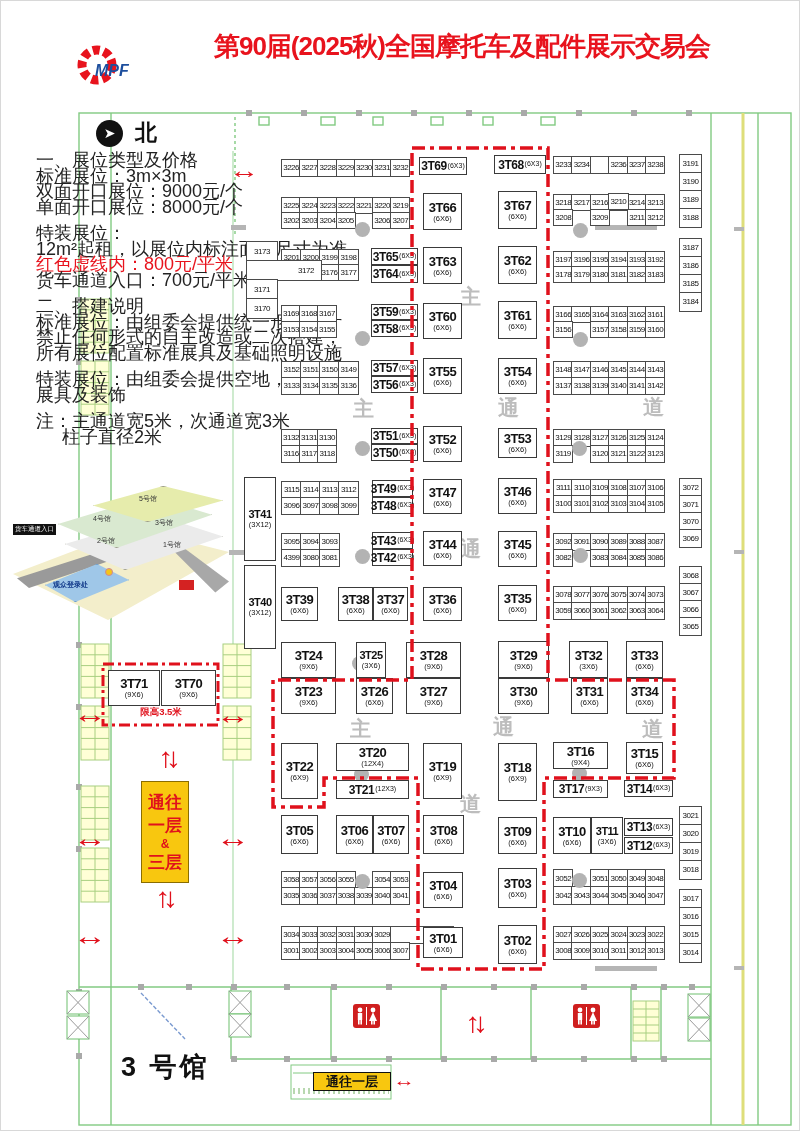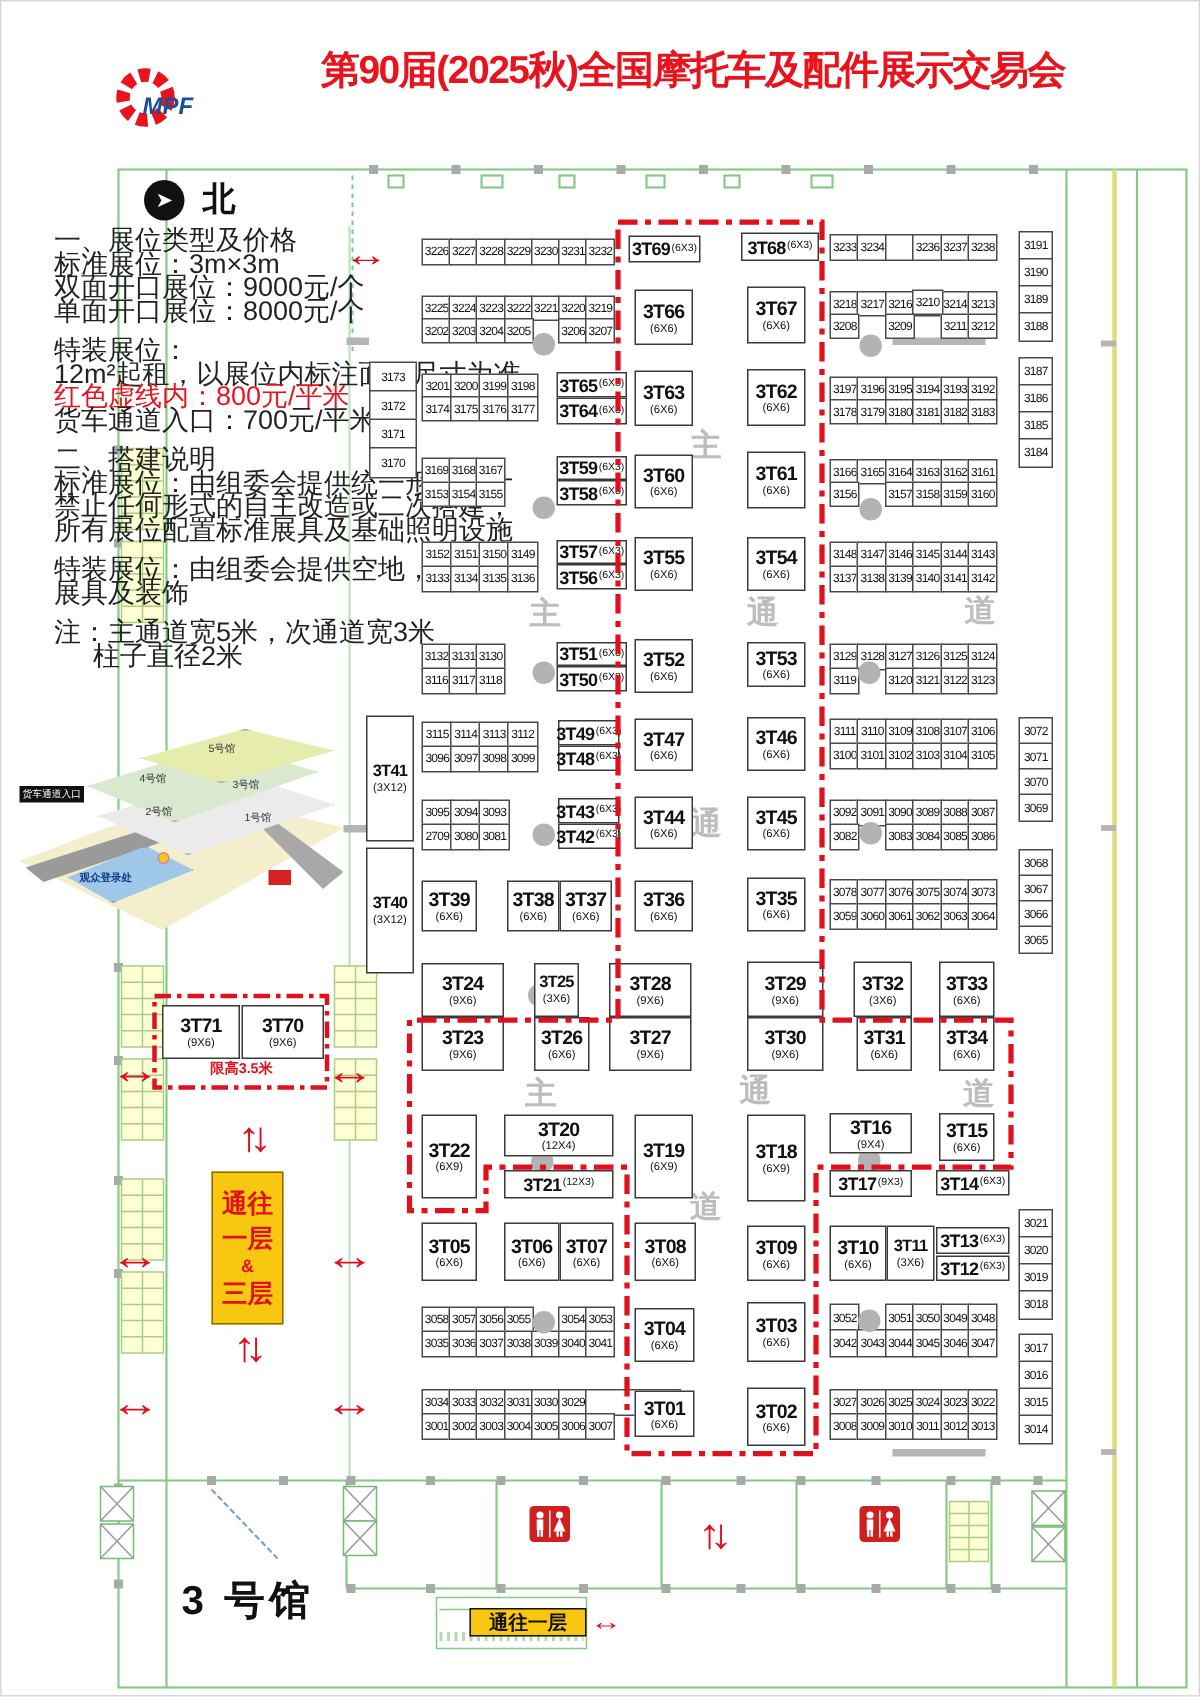--- a/index.html
+++ b/index.html
@@ -745,21 +745,21 @@
     <div class="cell" style="left: 644px; top: 478px; width: 18.4px; height: 16px; line-height: 16px;">3106</div>
     <div class="cell" style="left: 552px; top: 494px; width: 18.4px; height: 16px; line-height: 16px;">3100</div>
     <div class="cell" style="left: 570.4px; top: 494px; width: 18.4px; height: 16px; line-height: 16px;">3101</div>
     <div class="cell" style="left: 588.8px; top: 494px; width: 18.4px; height: 16px; line-height: 16px;">3102</div>
     <div class="cell" style="left: 607.2px; top: 494px; width: 18.4px; height: 16px; line-height: 16px;">3103</div>
     <div class="cell" style="left: 625.6px; top: 494px; width: 18.4px; height: 16px; line-height: 16px;">3104</div>
     <div class="cell" style="left: 644px; top: 494px; width: 18.4px; height: 16px; line-height: 16px;">3105</div>
     <div class="cell" style="left: 280px; top: 532px; width: 19px; height: 16px; line-height: 16px;">3095</div>
     <div class="cell" style="left: 299px; top: 532px; width: 19px; height: 16px; line-height: 16px;">3094</div>
     <div class="cell" style="left: 318px; top: 532px; width: 19px; height: 16px; line-height: 16px;">3093</div>
-    <div class="cell" style="left: 280px; top: 548px; width: 19px; height: 16px; line-height: 16px;">2709</div>
+    <div class="cell" style="left: 280px; top: 548px; width: 19px; height: 16px; line-height: 16px;">4399</div>
     <div class="cell" style="left: 299px; top: 548px; width: 19px; height: 16px; line-height: 16px;">3080</div>
     <div class="cell" style="left: 318px; top: 548px; width: 19px; height: 16px; line-height: 16px;">3081</div>
     <div class="cell" style="left: 552px; top: 532px; width: 18.4px; height: 16px; line-height: 16px;">3092</div>
     <div class="cell" style="left: 570.4px; top: 532px; width: 18.4px; height: 16px; line-height: 16px;">3091</div>
     <div class="cell" style="left: 588.8px; top: 532px; width: 18.4px; height: 16px; line-height: 16px;">3090</div>
     <div class="cell" style="left: 607.2px; top: 532px; width: 18.4px; height: 16px; line-height: 16px;">3089</div>
     <div class="cell" style="left: 625.6px; top: 532px; width: 18.4px; height: 16px; line-height: 16px;">3088</div>
     <div class="cell" style="left: 644px; top: 532px; width: 18.4px; height: 16px; line-height: 16px;">3087</div>
     <div class="cell" style="left: 552px; top: 548px; width: 18.4px; height: 16px; line-height: 16px;">3082</div>
     <div class="cell" style="left: 588.8px; top: 548px; width: 18.4px; height: 16px; line-height: 16px;">3083</div>
@@ -822,21 +822,21 @@
     <div class="cell" style="left: 607.2px; top: 925px; width: 18.4px; height: 16px; line-height: 16px;">3024</div>
     <div class="cell" style="left: 625.6px; top: 925px; width: 18.4px; height: 16px; line-height: 16px;">3023</div>
     <div class="cell" style="left: 644px; top: 925px; width: 18.4px; height: 16px; line-height: 16px;">3022</div>
     <div class="cell" style="left: 552px; top: 941px; width: 18.4px; height: 16px; line-height: 16px;">3008</div>
     <div class="cell" style="left: 570.4px; top: 941px; width: 18.4px; height: 16px; line-height: 16px;">3009</div>
     <div class="cell" style="left: 588.8px; top: 941px; width: 18.4px; height: 16px; line-height: 16px;">3010</div>
     <div class="cell" style="left: 607.2px; top: 941px; width: 18.4px; height: 16px; line-height: 16px;">3011</div>
     <div class="cell" style="left: 625.6px; top: 941px; width: 18.4px; height: 16px; line-height: 16px;">3012</div>
     <div class="cell" style="left: 644px; top: 941px; width: 18.4px; height: 16px; line-height: 16px;">3013</div>
     <div class="cell" style="left: 245px; top: 240px; width: 30px; height: 19px; line-height: 19px;">3173</div>
-    <div class="cell" style="left: 245px; top: 259px; width: 30px; height: 19px; line-height: 19px;">3172</div>
+    <div class="cell" style="left: 245px; top: 259px; width: 30px; height: 19px; line-height: 19px; padding-left: 44px;">3172</div>
     <div class="cell" style="left: 245px; top: 278px; width: 30px; height: 19px; line-height: 19px;">3171</div>
     <div class="cell" style="left: 245px; top: 297px; width: 30px; height: 19px; line-height: 19px;">3170</div>
     <div class="cell" style="left: 678px; top: 153px; width: 21px; height: 18px; line-height: 18px;">3191</div>
     <div class="cell" style="left: 678px; top: 171px; width: 21px; height: 18px; line-height: 18px;">3190</div>
     <div class="cell" style="left: 678px; top: 189px; width: 21px; height: 18px; line-height: 18px;">3189</div>
     <div class="cell" style="left: 678px; top: 207px; width: 21px; height: 18px; line-height: 18px;">3188</div>
     <div class="cell" style="left: 678px; top: 237px; width: 21px; height: 18px; line-height: 18px;">3187</div>
     <div class="cell" style="left: 678px; top: 255px; width: 21px; height: 18px; line-height: 18px;">3186</div>
     <div class="cell" style="left: 678px; top: 273px; width: 21px; height: 18px; line-height: 18px;">3185</div>
     <div class="cell" style="left: 678px; top: 291px; width: 21px; height: 18px; line-height: 18px;">3184</div>

